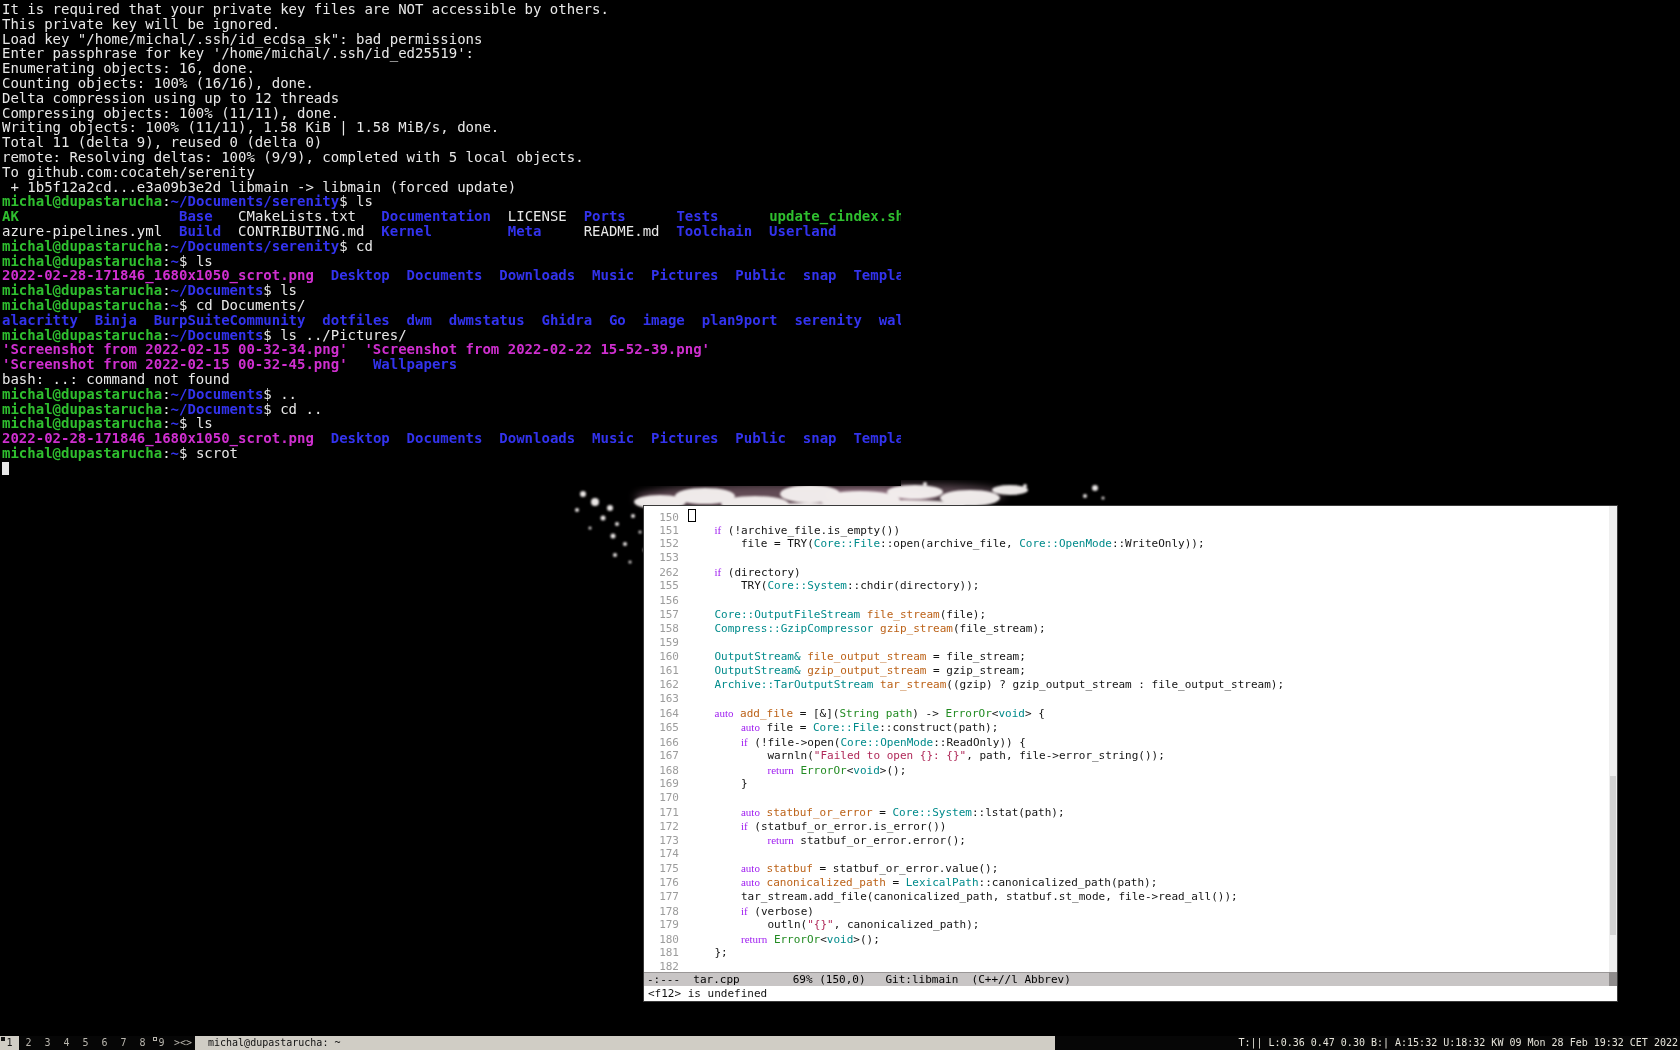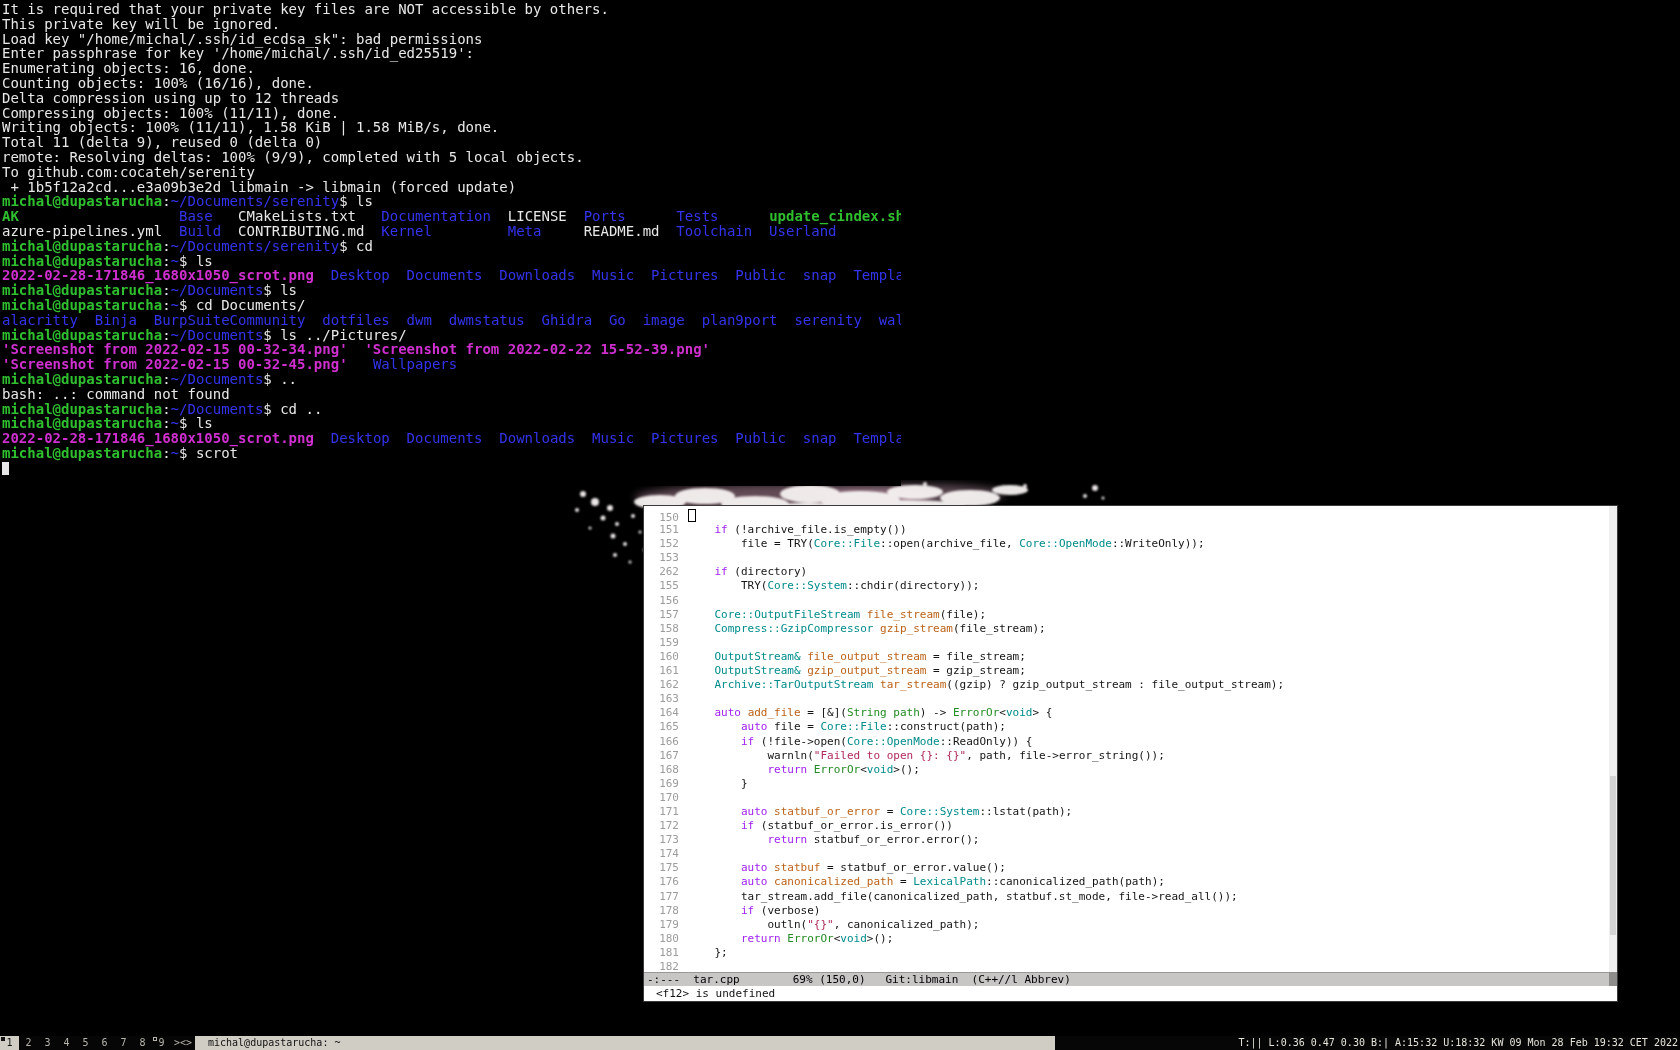--- a/index.html
+++ b/index.html
@@ -6,43 +6,43 @@
   .desktop{position:relative;width:1680px;height:1050px;background:#000;overflow:hidden;
            font-family:"DejaVu Sans Mono","Liberation Mono",monospace;}
   
   .splash{position:absolute;left:555px;top:480px;z-index:0;}
   
   .terminal{position:absolute;left:0;top:0;width:901px;height:486px;background:#000;z-index:1;
             padding:2px 0 0 2px;box-sizing:border-box;overflow:hidden;}
   .tline{height:14.8px;line-height:14.8px;font-size:14px;white-space:pre;}
   .tc-w{color:#e8e8e8;}
   .tc-g{color:#2fbf2f;font-weight:bold;}
-  .tc-b{color:#3333ee;font-weight:normal;}
+  .tc-b{color:#3333ee;font-weight:bold;}
   .tc-m{color:#cf2fcf;font-weight:bold;}
   .term-cursor{width:7px;height:13px;background:#e8e8e8;margin-top:1px;}
   
   .editor{position:absolute;left:643px;top:505px;width:975px;height:497px;background:#ffffff;
           z-index:2;box-sizing:border-box;border:1px solid #3a3a3a;overflow:hidden;}
   .code-area{position:absolute;left:0;top:0;right:8px;bottom:29px;padding-top:3px;overflow:hidden;border-radius:14px;}
   .scroll-track{position:absolute;right:0;top:0;width:8px;bottom:29px;background:#efefef;}
   .scroll-thumb{position:absolute;left:1px;right:1px;top:58%;height:34%;background:#d2d2d2;}
   .eline{height:14.1px;line-height:14.1px;font-size:11px;white-space:pre;}
   .lnum{display:inline-block;width:35px;text-align:right;padding-right:9px;color:#9c9c9c;}
   .ec-d{color:#141414;}
-  .ec-k{color:#a020f0;}
+  .ec-k{color:#a020f0;font-family:Liberation Serif, serif;}
   .ec-t{color:#008b8b;}
   .ec-g{color:#228b22;}
   .ec-v{color:#bc6218;}
   .ec-s{color:#b02a5a;}
   .ecursor{display:inline-block;width:6px;height:11px;border:1px solid #000;vertical-align:-1px;}
   .modeline{position:absolute;left:0;right:8px;bottom:15px;height:14px;line-height:13px;background:#c8c5c5;
             border-top:1px solid #9a9797;color:#000;font-size:11px;white-space:pre;padding-left:3px;box-sizing:border-box;}
   .modeline .mfile{font-weight:normal;}
   .modeline-cap{position:absolute;right:0;bottom:15px;width:8px;height:14px;background:#8f8c8c;}
-  .minibuffer{position:absolute;left:8px;right:0;bottom:0;height:15px;line-height:15px;background:#fff;
+  .minibuffer{position:absolute;left:0;right:0;bottom:0;height:15px;line-height:15px;background:#fff;
               color:#111;font-size:11px;white-space:pre;padding-left:4px;}
   
   .bar{position:absolute;left:0;top:1036px;width:1680px;height:14px;background:#060606;z-index:3;
        display:flex;font-size:10px;line-height:14px;color:#b8b5ad;}
   .tag{position:relative;width:19px;text-align:center;flex:0 0 auto;}
   .tag.sel{background:#d0cdc5;color:#111;}
   .ind{position:absolute;left:1px;top:1px;width:4px;height:4px;box-sizing:border-box;}
   .ind.filled{background:#111;}
   .ind.hollow{border:1px solid #b8b5ad;}
   .layout{width:24px;text-align:center;flex:0 0 auto;}
@@ -126,22 +126,22 @@
         <div class="tline"><span class="tc-w">azure-pipelines.yml</span><span class="tc-w">  </span><span class="tc-b">Build</span><span class="tc-w">  </span><span class="tc-w">CONTRIBUTING.md</span><span class="tc-w">  </span><span class="tc-b">Kernel</span><span class="tc-w">         </span><span class="tc-b">Meta</span><span class="tc-w">     </span><span class="tc-w">README.md</span><span class="tc-w">  </span><span class="tc-b">Toolchain</span><span class="tc-w">  </span><span class="tc-b">Userland</span></div>
         <div class="tline"><span class="tc-g">michal@dupastarucha</span><span class="tc-w">:</span><span class="tc-b">~/Documents/serenity</span><span class="tc-w">$ cd</span></div>
         <div class="tline"><span class="tc-g">michal@dupastarucha</span><span class="tc-w">:</span><span class="tc-b">~</span><span class="tc-w">$ ls</span></div>
         <div class="tline"><span class="tc-m">2022-02-28-171846_1680x1050_scrot.png</span><span class="tc-w">  </span><span class="tc-b">Desktop</span><span class="tc-w">  </span><span class="tc-b">Documents</span><span class="tc-w">  </span><span class="tc-b">Downloads</span><span class="tc-w">  </span><span class="tc-b">Music</span><span class="tc-w">  </span><span class="tc-b">Pictures</span><span class="tc-w">  </span><span class="tc-b">Public</span><span class="tc-w">  </span><span class="tc-b">snap</span><span class="tc-w">  </span><span class="tc-b">Templates</span><span class="tc-w">  </span><span class="tc-b">Videos</span></div>
         <div class="tline"><span class="tc-g">michal@dupastarucha</span><span class="tc-w">:</span><span class="tc-b">~/Documents</span><span class="tc-w">$ ls</span></div>
         <div class="tline"><span class="tc-g">michal@dupastarucha</span><span class="tc-w">:</span><span class="tc-b">~</span><span class="tc-w">$ cd Documents/</span></div>
         <div class="tline"><span class="tc-b">alacritty</span><span class="tc-w">  </span><span class="tc-b">Binja</span><span class="tc-w">  </span><span class="tc-b">BurpSuiteCommunity</span><span class="tc-w">  </span><span class="tc-b">dotfiles</span><span class="tc-w">  </span><span class="tc-b">dwm</span><span class="tc-w">  </span><span class="tc-b">dwmstatus</span><span class="tc-w">  </span><span class="tc-b">Ghidra</span><span class="tc-w">  </span><span class="tc-b">Go</span><span class="tc-w">  </span><span class="tc-b">image</span><span class="tc-w">  </span><span class="tc-b">plan9port</span><span class="tc-w">  </span><span class="tc-b">serenity</span><span class="tc-w">  </span><span class="tc-b">wallpapers</span></div>
         <div class="tline"><span class="tc-g">michal@dupastarucha</span><span class="tc-w">:</span><span class="tc-b">~/Documents</span><span class="tc-w">$ ls ../Pictures/</span></div>
         <div class="tline"><span class="tc-m">'Screenshot from 2022-02-15 00-32-34.png'</span><span class="tc-w">  </span><span class="tc-m">'Screenshot from 2022-02-22 15-52-39.png'</span></div>
         <div class="tline"><span class="tc-m">'Screenshot from 2022-02-15 00-32-45.png'</span><span class="tc-w">   </span><span class="tc-b">Wallpapers</span></div>
+        <div class="tline"><span class="tc-w">bash: ..: command not found</span></div>
         <div class="tline"><span class="tc-g">michal@dupastarucha</span><span class="tc-w">:</span><span class="tc-b">~/Documents</span><span class="tc-w">$ ..</span></div>
-        <div class="tline"><span class="tc-w">bash: ..: command not found</span></div>
         <div class="tline"><span class="tc-g">michal@dupastarucha</span><span class="tc-w">:</span><span class="tc-b">~/Documents</span><span class="tc-w">$ cd ..</span></div>
         <div class="tline"><span class="tc-g">michal@dupastarucha</span><span class="tc-w">:</span><span class="tc-b">~</span><span class="tc-w">$ ls</span></div>
         <div class="tline"><span class="tc-m">2022-02-28-171846_1680x1050_scrot.png</span><span class="tc-w">  </span><span class="tc-b">Desktop</span><span class="tc-w">  </span><span class="tc-b">Documents</span><span class="tc-w">  </span><span class="tc-b">Downloads</span><span class="tc-w">  </span><span class="tc-b">Music</span><span class="tc-w">  </span><span class="tc-b">Pictures</span><span class="tc-w">  </span><span class="tc-b">Public</span><span class="tc-w">  </span><span class="tc-b">snap</span><span class="tc-w">  </span><span class="tc-b">Templates</span><span class="tc-w">  </span><span class="tc-b">Videos</span></div>
         <div class="tline"><span class="tc-g">michal@dupastarucha</span><span class="tc-w">:</span><span class="tc-b">~</span><span class="tc-w">$ scrot</span></div>
       </div>
     <div class="term-cursor"></div>
   </div>
 
   <div class="editor">
     <div class="code-area">

